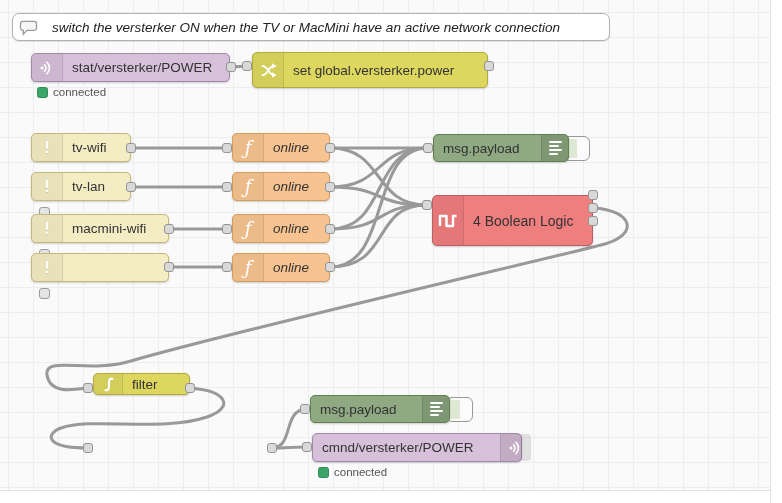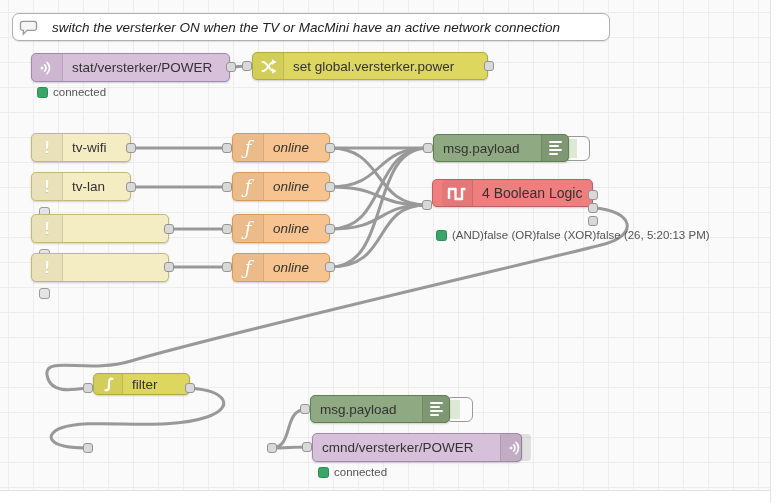--- a/index.html
+++ b/index.html
@@ -95,21 +95,21 @@
         </svg>
       </div>
       <div class="lbl">stat/versterker/POWER</div>
     </div>
     <div class="port" style="left:226px;top:62px;"></div>
     <div class="status" style="left:37px;top:86px;">
       <span class="dot"></span>
       <span>connected</span>
     </div>
 
-    <div class="node n-change" style="left:252px;top:52px;width:236px;height:28px;">
+    <div class="node n-change" style="left:252px;top:52px;width:236px;height:36px;">
       <div class="strip">
         <svg width="17" height="17" viewBox="0 0 17 17">
           <path d="M2.5 4 C8 4 9 13 13.5 13" stroke="#fff" stroke-width="1.9" fill="none" stroke-linecap="round"></path>
           <path d="M2.5 13 C8 13 9 4 13.5 4" stroke="#fff" stroke-width="1.9" fill="none" stroke-linecap="round"></path>
           <polygon points="12,1.2 16.6,4 12,6.8" fill="#fff"></polygon>
           <polygon points="12,10.2 16.6,13 12,15.8" fill="#fff"></polygon>
         </svg>
       </div>
       <div class="lbl">set global.versterker.power</div>
     </div>
@@ -129,20 +129,21 @@
           <span class="excl">!</span>
         </div>
       <div class="lbl">tv-lan</div>
     </div>
     <div class="port" style="left:126px;top:182px;"></div>
 
     <div class="node n-inject" style="left:31px;top:214px;width:138px;height:29px;">
       <div class="strip">
           <span class="excl">!</span>
         </div>
+      <div class="lbl">macmini-wifi</div>
     </div>
     <div class="port" style="left:164px;top:224px;"></div>
 
     <div class="node n-inject" style="left:31px;top:253px;width:138px;height:29px;">
       <div class="strip">
           <span class="excl">!</span>
         </div>
     </div>
     <div class="port" style="left:164px;top:262px;"></div>
 
@@ -191,36 +192,32 @@
         <span class="dbg-bars">
             <i style="width:13px;"></i>
             <i style="width:10px;"></i>
             <i style="width:13px;"></i>
             <i style="width:9px;"></i>
           </span>
       </div>
     </div>
     <div class="port" style="left:423px;top:143px;"></div>
 
-    <div class="node n-bool" style="left:432px;top:179px;width:161px;height:28px;padding-left:9px;">
+    <div class="node n-bool" style="left:432px;top:195px;width:161px;height:51px;">
       <div class="strip">
         <svg width="20" height="17" viewBox="0 0 20 17">
           <path d="M2 14 V4 H8.5 V14 H15 V4 H18.5" stroke="#fff" stroke-width="2.4" fill="none" stroke-linejoin="round"></path>
         </svg>
       </div>
       <div class="lbl" style="font-size:14px;">4 Boolean Logic</div>
     </div>
     <div class="port" style="left:422px;top:200px;"></div>
     <div class="port" style="left:588px;top:190px;"></div>
     <div class="port" style="left:588px;top:203px;"></div>
     <div class="port" style="left:588px;top:216px;"></div>
-    <div class="status" style="left:436px;top:229px;">
-      <span class="dot"></span>
-      <span>(AND)false (OR)false (XOR)false (26, 5:20:13 PM)</span>
-    </div>
 
     <div class="node n-change" style="left:93px;top:373px;width:97px;height:22px;">
       <div class="strip" style="flex:0 0 28px;">
         <svg width="16" height="17" viewBox="0 0 16 17">
           <path d="M12.5 2.8 C9 2 9 5.2 9 8.5 C9 11.8 9 15 5.5 14.2" stroke="#fff" stroke-width="2.2" fill="none" stroke-linecap="round"></path>
         </svg>
       </div>
       <div class="lbl">filter</div>
     </div>
     <div class="port" style="left:83px;top:383px;"></div>

